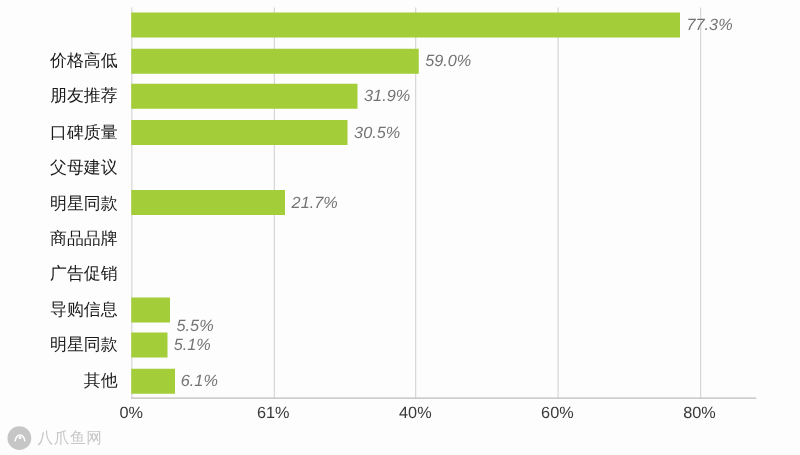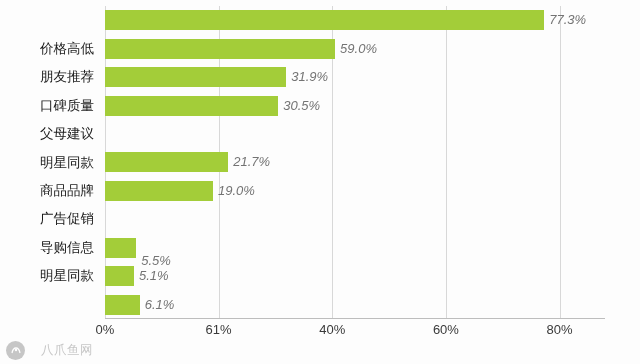--- a/index.html
+++ b/index.html
@@ -95,21 +95,21 @@
     transform:translateX(-50%);
     white-space:nowrap;
   }
   
   .watermark{
     position:absolute;
     left:6px;
     bottom:4px;
     display:flex;
     align-items:center;
-    gap:16px;
+    gap:5px;
     opacity:0.55;
   }
   .wm-logo{
     width:19px;height:19px;
     border-radius:50%;
     background:#9a9a9a;
     display:flex;align-items:center;justify-content:center;
   }
   .wm-text{
     font-size:12.5px;
@@ -126,20 +126,21 @@
   <div class="cat-labels">
       <div class="cat-item" style="top: 32.6818px; margin-left: 10px;">价格高低</div>
       <div class="cat-item" style="top: 61.1364px;">朋友推荐</div>
       <div class="cat-item" style="top: 89.5909px;">口碑质量</div>
       <div class="cat-item" style="top: 118.045px;">父母建议</div>
       <div class="cat-item" style="top: 146.5px;">明星同款</div>
       <div class="cat-item" style="top: 174.955px;">商品品牌</div>
       <div class="cat-item" style="top: 203.409px;">广告促销</div>
       <div class="cat-item" style="top: 231.864px;">导购信息</div>
       <div class="cat-item" style="top: 260.318px;">明星同款</div>
+      <div class="cat-item" style="top: 288.773px;">其他</div>
     </div>
 
   <div class="plot">
     <div class="gridlines">
         <div class="gridline" style="left: 0px;"></div>
         <div class="gridline" style="left: 113.636px;"></div>
         <div class="gridline" style="left: 227.273px;"></div>
         <div class="gridline" style="left: 340.909px;"></div>
         <div class="gridline" style="left: 454.545px;"></div>
       </div>
@@ -157,24 +158,20 @@
           <span class="bar-value" style="left: 186.25px; top: 4.22727px;">31.9%</span>
         </div>
         <div class="row" style="top: 85.3636px; height: 28.4545px;">
           <div class="bar" style="width: 173.295px; background: rgb(163, 205, 57); top: 4.22727px;"></div>
           <span class="bar-value" style="left: 178.295px; top: 4.22727px;">30.5%</span>
         </div>
         <div class="row" style="top: 142.273px; height: 28.4545px;">
           <div class="bar" style="width: 123.295px; background: rgb(163, 205, 57); top: 4.22727px;"></div>
           <span class="bar-value" style="left: 128.295px; top: 4.22727px;">21.7%</span>
         </div>
-        <div class="row" style="top: 170.727px; height: 28.4545px;">
-          <div class="bar" style="width: 107.955px; background: rgb(163, 205, 57); top: 4.22727px;"></div>
-          <span class="bar-value" style="left: 112.955px; top: 4.22727px;">19.0%</span>
-        </div>
         <div class="row" style="top: 227.636px; height: 28.4545px;">
           <div class="bar" style="width: 31.25px; background: rgb(163, 205, 57); top: 4.22727px;"></div>
           <span class="bar-value" style="left: 36.25px; top: 17px;">5.5%</span>
         </div>
         <div class="row" style="top: 256.091px; height: 28.4545px;">
           <div class="bar" style="width: 28.9773px; background: rgb(163, 205, 57); top: 4.22727px;"></div>
           <span class="bar-value" style="left: 33.9773px; top: 4.22727px;">5.1%</span>
         </div>
         <div class="row" style="top: 284.545px; height: 28.4545px;">
           <div class="bar" style="width: 34.6591px; background: rgb(163, 205, 57); top: 4.22727px;"></div>

